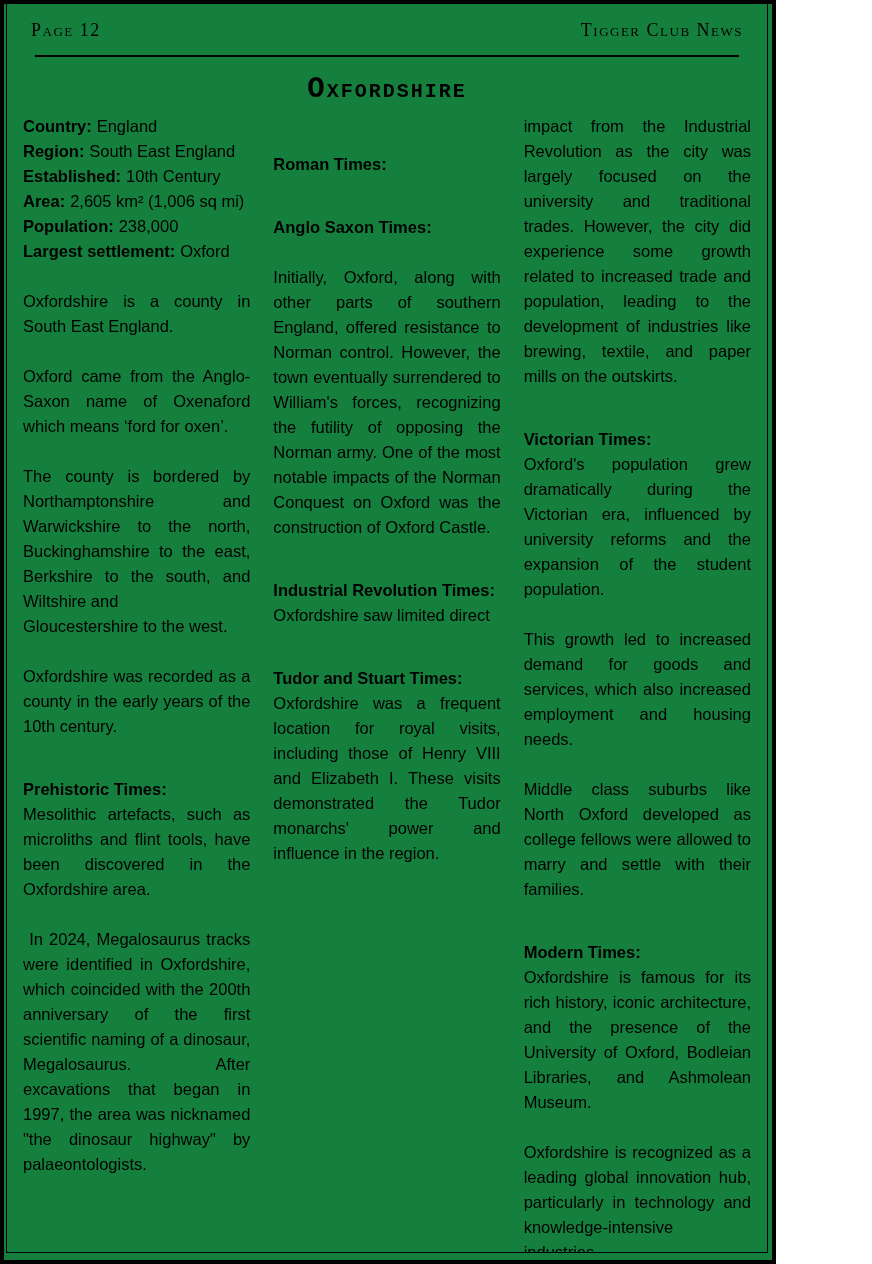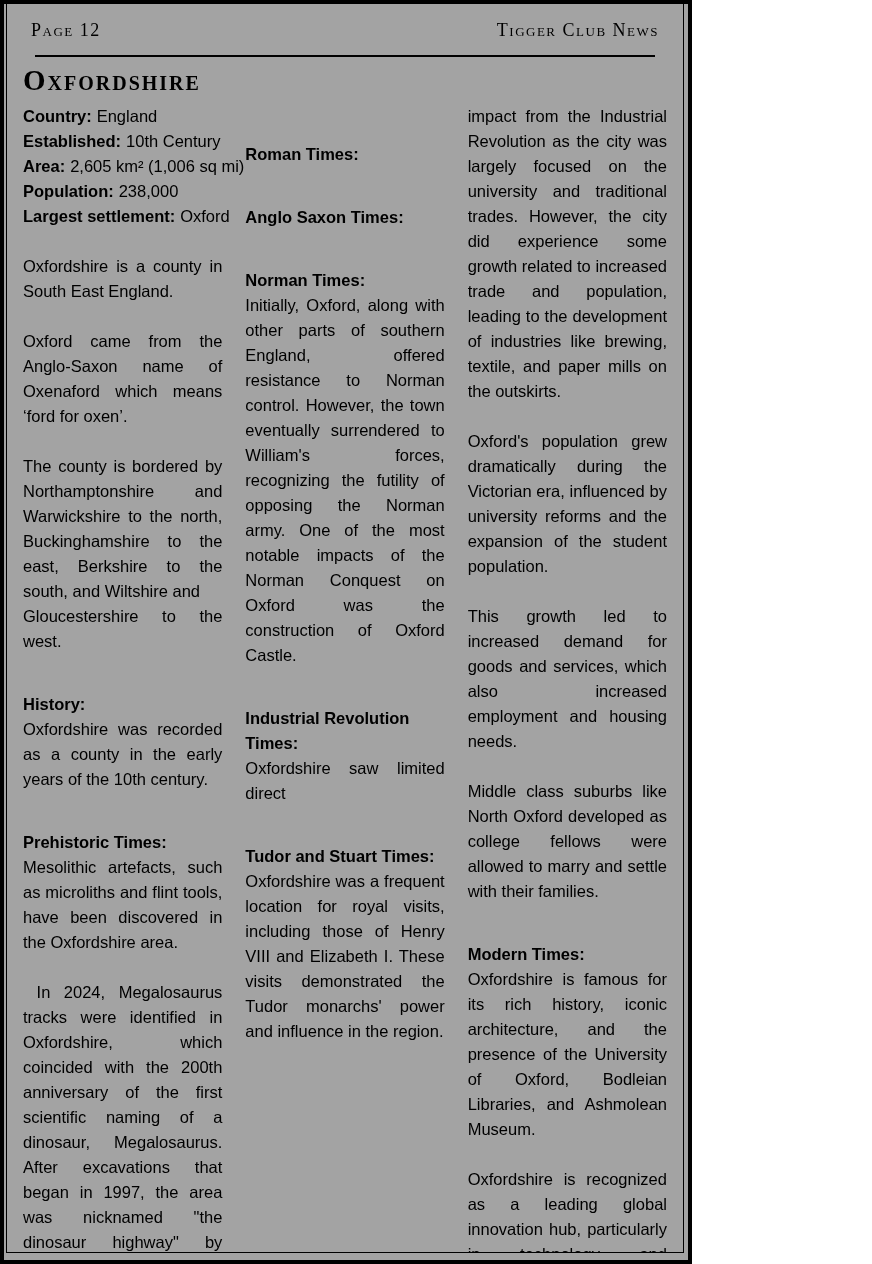--- a/index.html
+++ b/index.html
@@ -1,20 +1,20 @@
 <!DOCTYPE html>
 <html><head>
 <meta charset="utf-8">
 <style>
   html,body{margin:0;padding:0;background:#ffffff;}
   .page{
     position:relative;
-    width:692px;height:1264px;
+    width:776px;height:1264px;
     box-sizing:border-box;
-    background:#a3a3a3;
+    background:#15803d;
     border:4px solid #000;
     color:#000;
     font-family:"Liberation Sans","DejaVu Sans",sans-serif;
     overflow:hidden;
   }
   .page-inner{
     box-sizing:border-box;
     height:1249px;
     margin:0 4px 0 2px;
     border-left:1px solid #000;
@@ -33,27 +33,28 @@
     font-size:18px;
     letter-spacing:1.5px;
     line-height:24px;
   }
   .header-rule{
     height:0;
     border-bottom:2px solid #000;
     margin:13px 12px 0 12px;
   }
   .title{
-    font-family:Liberation Serif, serif;
+    font-family:Liberation Mono, monospace;
     font-variant:small-caps;
     font-weight:bold;
     font-size:29px;
     line-height:36px;
     letter-spacing:2px;
-    margin:5px 0 6px 0;
+    text-align:center;
+    margin:15px 0 6px 0;
   }
   .columns{
     display:flex;
     gap:23px;
   }
   .column{
     flex:1 1 0;
     min-width:0;
     font-size:16.5px;
     line-height:25px;
@@ -77,72 +78,72 @@
     <div class="header">
       <span class="header-left">Page 12</span>
       <span class="header-right">Tigger Club News</span>
     </div>
     <div class="header-rule"></div>
     <h1 class="title">Oxfordshire</h1>
     <div class="columns">
         <div class="column">
           <div class="block facts">
             <div class="fact-row"><span class="fact-label">Country:</span><span class="fact-value">England</span></div>
+            <div class="fact-row"><span class="fact-label">Region:</span><span class="fact-value">South East England</span></div>
             <div class="fact-row"><span class="fact-label">Established:</span><span class="fact-value">10th Century</span></div>
             <div class="fact-row"><span class="fact-label">Area:</span><span class="fact-value">2,605 km² (1,006 sq mi)</span></div>
             <div class="fact-row"><span class="fact-label">Population:</span><span class="fact-value">238,000</span></div>
             <div class="fact-row"><span class="fact-label">Largest settlement:</span><span class="fact-value">Oxford</span></div>
           </div>
           <div class="block">
             <div class="para">Oxfordshire is a county in South East England.</div>
           </div>
           <div class="block">
             <div class="para">Oxford came from the Anglo-Saxon name of Oxenaford which means ‘ford for oxen’.</div>
           </div>
           <div class="block">
             <div class="para">The county is bordered by Northamptonshire and Warwickshire to the north, Buckinghamshire to the east, Berkshire to the south, and Wiltshire and
 Gloucestershire to the west.</div>
           </div>
           <div class="block">
-            <div class="sec-heading">History:</div>
             <div class="para">Oxfordshire was recorded as a county in the early years of the 10th century.</div>
           </div>
           <div class="block">
             <div class="sec-heading">Prehistoric Times:</div>
             <div class="para">Mesolithic artefacts, such as microliths and flint tools, have been discovered in the Oxfordshire area.</div>
           </div>
           <div class="block">
             <div class="para"> In 2024, Megalosaurus tracks were identified in Oxfordshire, which coincided with the 200th anniversary of the first scientific naming of a dinosaur, Megalosaurus. After excavations that began in 1997, the area was nicknamed "the dinosaur highway" by palaeontologists.</div>
           </div>
         </div>
         <div class="column">
           <div class="block">
             <div class="sec-heading">Roman Times:</div>
           </div>
           <div class="block">
             <div class="sec-heading">Anglo Saxon Times:</div>
           </div>
           <div class="block">
-            <div class="sec-heading">Norman Times:</div>
             <div class="para">Initially, Oxford, along with other parts of southern England, offered resistance to Norman control. However, the town eventually surrendered to William's forces, recognizing the futility of opposing the Norman army. One of the most notable impacts of the Norman Conquest on Oxford was the construction of Oxford Castle.</div>
           </div>
           <div class="block">
             <div class="sec-heading">Industrial Revolution Times:</div>
             <div class="para">Oxfordshire saw limited direct</div>
           </div>
           <div class="block">
             <div class="sec-heading">Tudor and Stuart Times:</div>
             <div class="para">Oxfordshire was a frequent location for royal visits, including those of Henry VIII and Elizabeth I. These visits demonstrated the Tudor monarchs' power and influence in the region.</div>
           </div>
         </div>
         <div class="column">
           <div class="block">
             <div class="para">impact from the Industrial Revolution as the city was largely focused on the university and traditional trades. However, the city did experience some growth related to increased trade and population, leading to the development of industries like brewing, textile, and paper mills on the outskirts.</div>
           </div>
           <div class="block">
+            <div class="sec-heading">Victorian Times:</div>
             <div class="para">Oxford's population grew dramatically during the Victorian era, influenced by university reforms and the expansion of the student population.</div>
           </div>
           <div class="block">
             <div class="para">This growth led to increased demand for goods and services, which also increased employment and housing needs.</div>
           </div>
           <div class="block">
             <div class="para">Middle class suburbs like North Oxford developed as college fellows were allowed to marry and settle with their families.</div>
           </div>
           <div class="block">
             <div class="sec-heading">Modern Times:</div>

